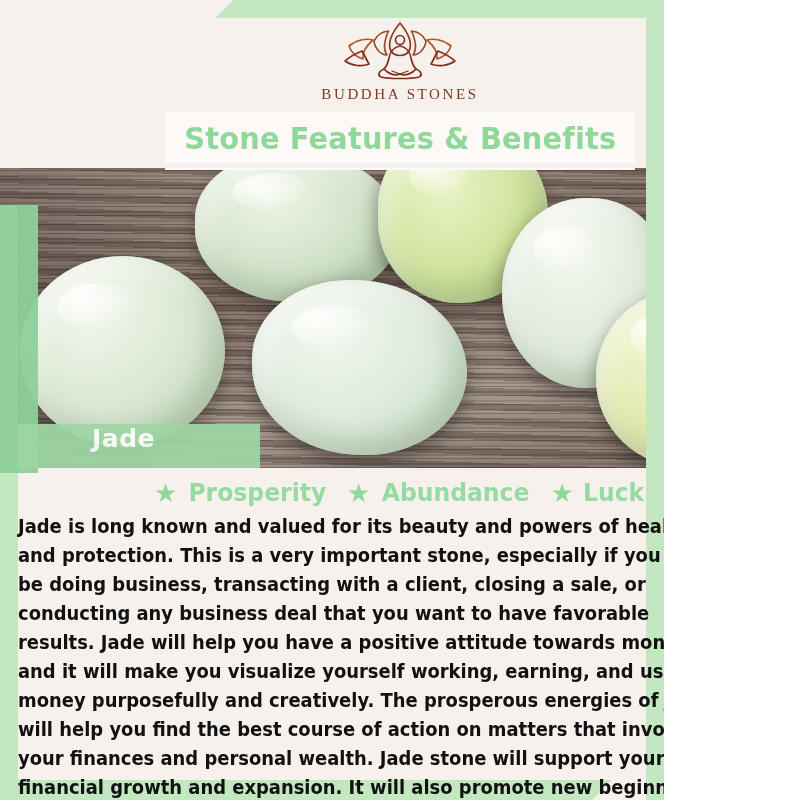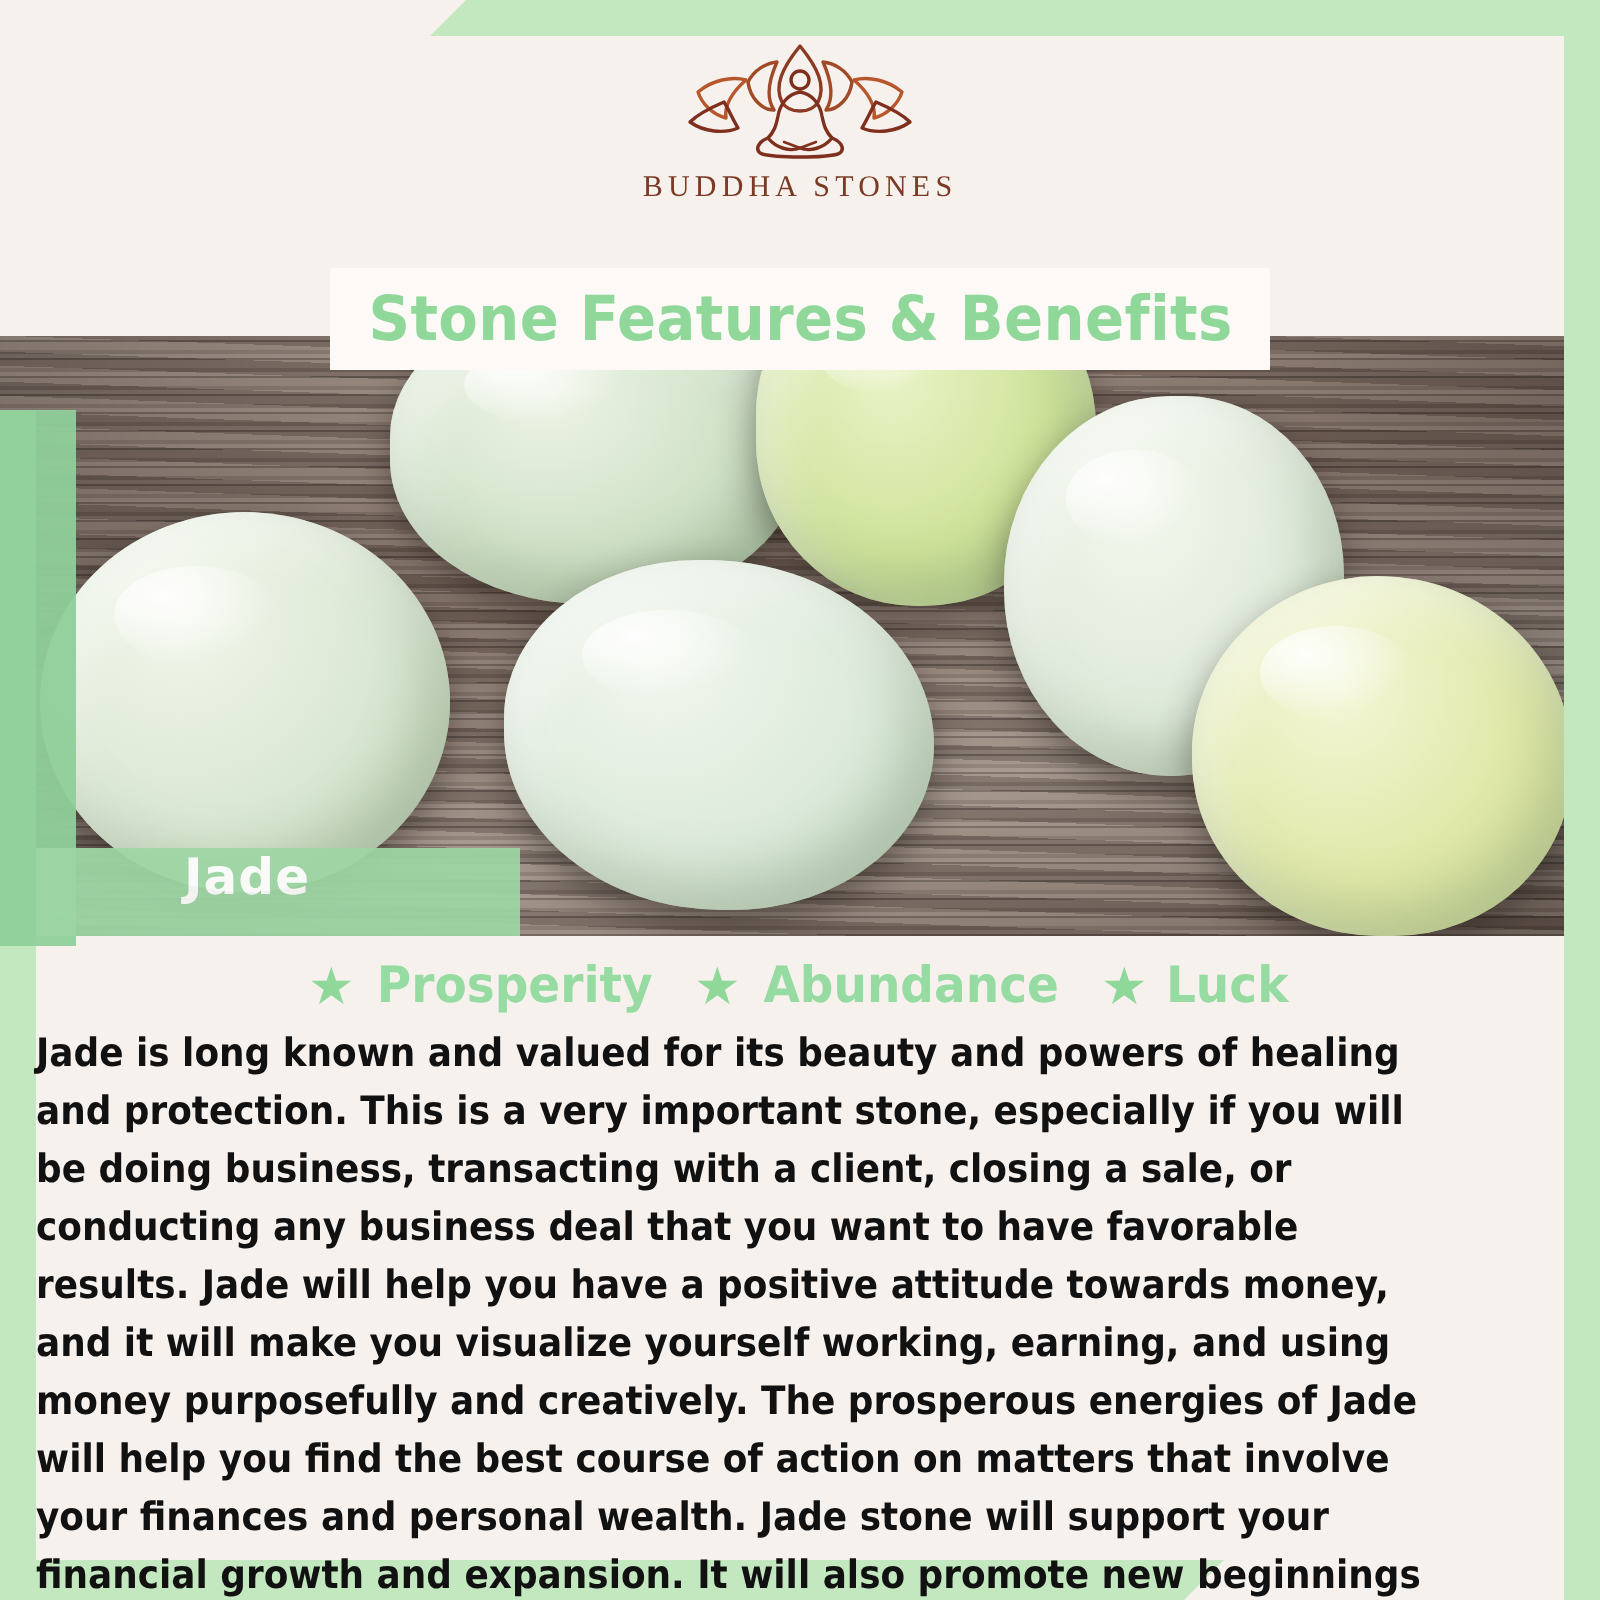--- a/index.html
+++ b/index.html
@@ -6,21 +6,21 @@
     margin: 0;
     padding: 0;
     background: #ffffff;
   }
   body {
     font-family: "Liberation Sans", sans-serif;
   }
 
   .poster {
     position: relative;
-    width: 800px;
+    width: 664px;
     height: 800px;
     overflow: hidden;
     background: #f7f1ed;
   }
 
   
   .deco-top {
     position: absolute;
     top: 0;
     left: 215px;
@@ -93,21 +93,21 @@
     font-family: "Liberation Serif", serif;
     font-size: 15px;
     letter-spacing: 2.6px;
     color: #7b3a24;
     font-weight: 400;
   }
 
   
   .title-band {
     position: absolute;
-    top: 134px;
+    top: 112px;
     left: 165px;
     width: 470px;
     height: 51px;
     background: #fdf9f6;
     display: flex;
     align-items: center;
     justify-content: center;
     z-index: 4;
   }
   .title-text {

